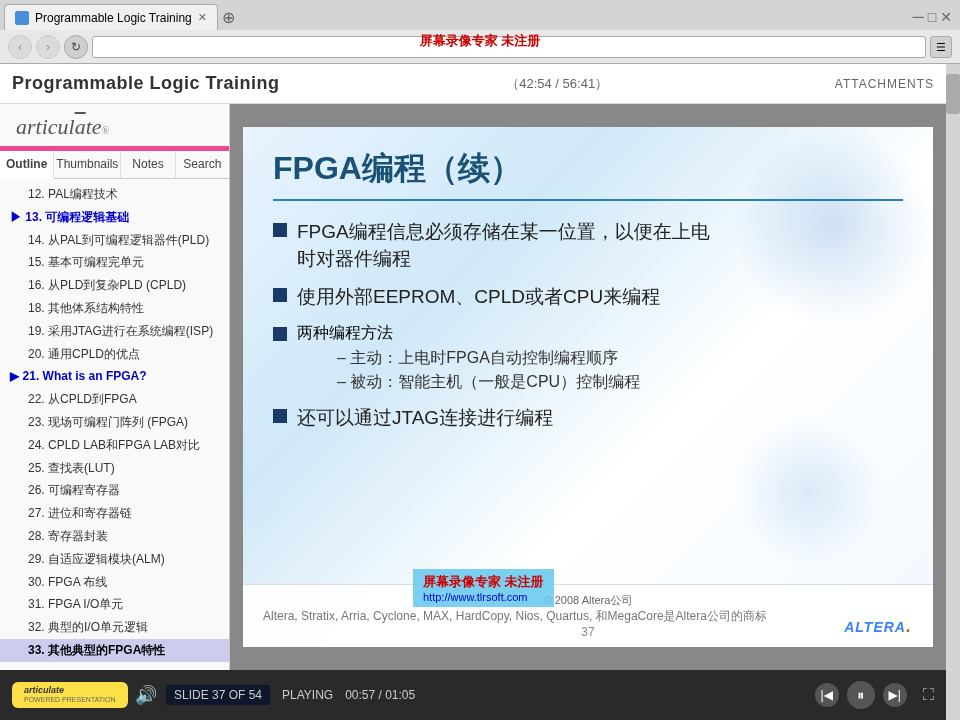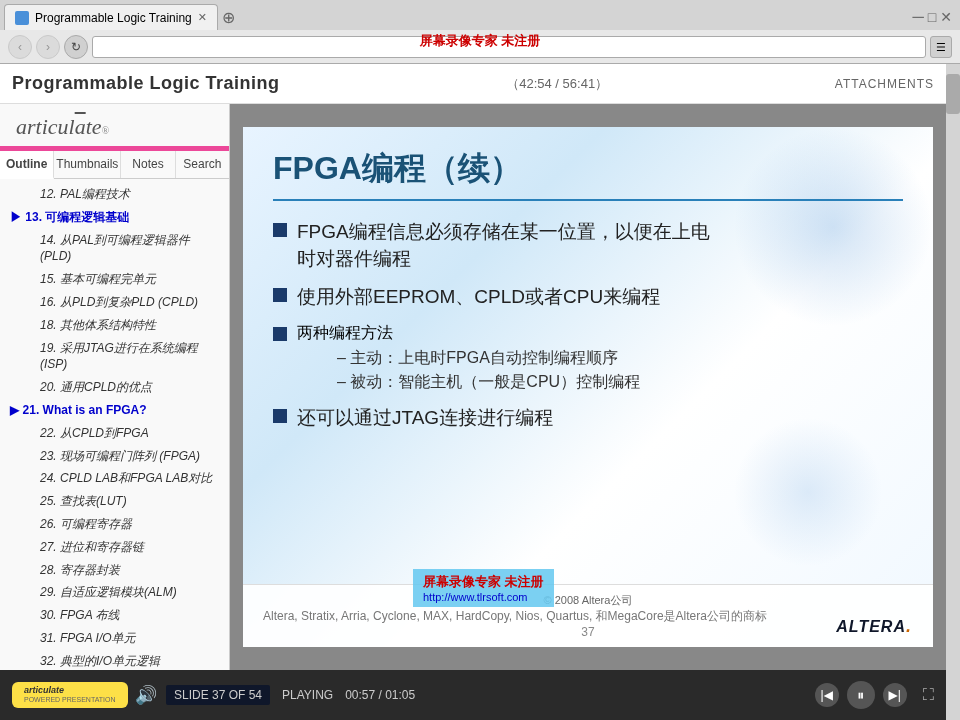--- a/index.html
+++ b/index.html
@@ -40,21 +40,21 @@
     .sidebar-tabs { display: flex; border-bottom: 1px solid #ccc; }
     .sidebar-tab { flex: 1; padding: 6px 2px; text-align: center; font-size: 12px; cursor: pointer; border-right: 1px solid #ddd; color: #444; }
     .sidebar-tab:last-child { border-right: none; }
     .sidebar-tab.active { background: #fff; font-weight: bold; border-bottom: 2px solid #fff; margin-bottom: -1px; }
 
     .sidebar-content { flex: 1; overflow-y: auto; padding: 4px 0; }
 
     .nav-item { padding: 3px 10px 3px 20px; font-size: 12px; color: #333; cursor: pointer; line-height: 1.4; }
     .nav-item.active { background: #cce; color: #000; font-weight: bold; }
     .nav-item.section-header { padding-left: 10px; font-weight: bold; color: #222; }
-    .nav-item.sub-item { padding-left: 40px; font-style: italic; }
+    .nav-item.sub-item { padding-left: 28px; }
 
     
     .slide-area { flex: 1; display: flex; align-items: center; justify-content: center; background: #888; padding: 6px; }
     .slide-frame { width: 690px; height: 520px; background: white; position: relative; overflow: hidden; }
 
     
     .slide-bg { position: absolute; inset: 0; background: linear-gradient(135deg, #e8f4ff 0%, #d0e8f8 30%, #ffffff 60%, #f0f8ff 100%); }
     .slide-decoration { position: absolute; right: 0; top: 0; width: 200px; height: 200px; background: radial-gradient(ellipse, rgba(100,160,220,0.3) 0%, transparent 70%); }
     .slide-decoration2 { position: absolute; right: 50px; bottom: 80px; width: 150px; height: 150px; background: radial-gradient(ellipse, rgba(100,160,220,0.2) 0%, transparent 70%); }
 
@@ -232,21 +232,21 @@
           <div class="slide-watermark-text">屏幕录像专家  未注册</div>
           <div class="slide-watermark-url">http://www.tlrsoft.com</div>
         </div>
 
         <div class="slide-footer">
           <div class="footer-copyright">© 2008 Altera公司</div>
           <div class="footer-trademark" style="font-size:12px;color:#777;">Altera, Stratix, Arria, Cyclone, MAX, HardCopy, Nios, Quartus, 和MegaCore是Altera公司的商标</div>
           <div class="footer-slide-num">37</div>
 
           <div class="altera-logo">
-            <span style="color:#0f172a;font-weight:bold;font-style:italic;font-size:16px;letter-spacing:1px;">ALTERA</span><span style="color:#cc6600;font-size:18px;">.</span>
+            <span style="color:#3b82f6;font-weight:bold;font-style:italic;font-size:14px;letter-spacing:1px;">ALTERA</span><span style="color:#cc6600;font-size:18px;">.</span>
           </div>
         </div>
       </div>
     </div>
   </div>
 
   <div class="player-controls">
 
     <div style="background:#fde047;padding:3px 12px;border-radius:6px;line-height:1.2;">
       <div style="font-size:9px;font-style:italic;color:#333;font-weight:bold;">articulate</div>

